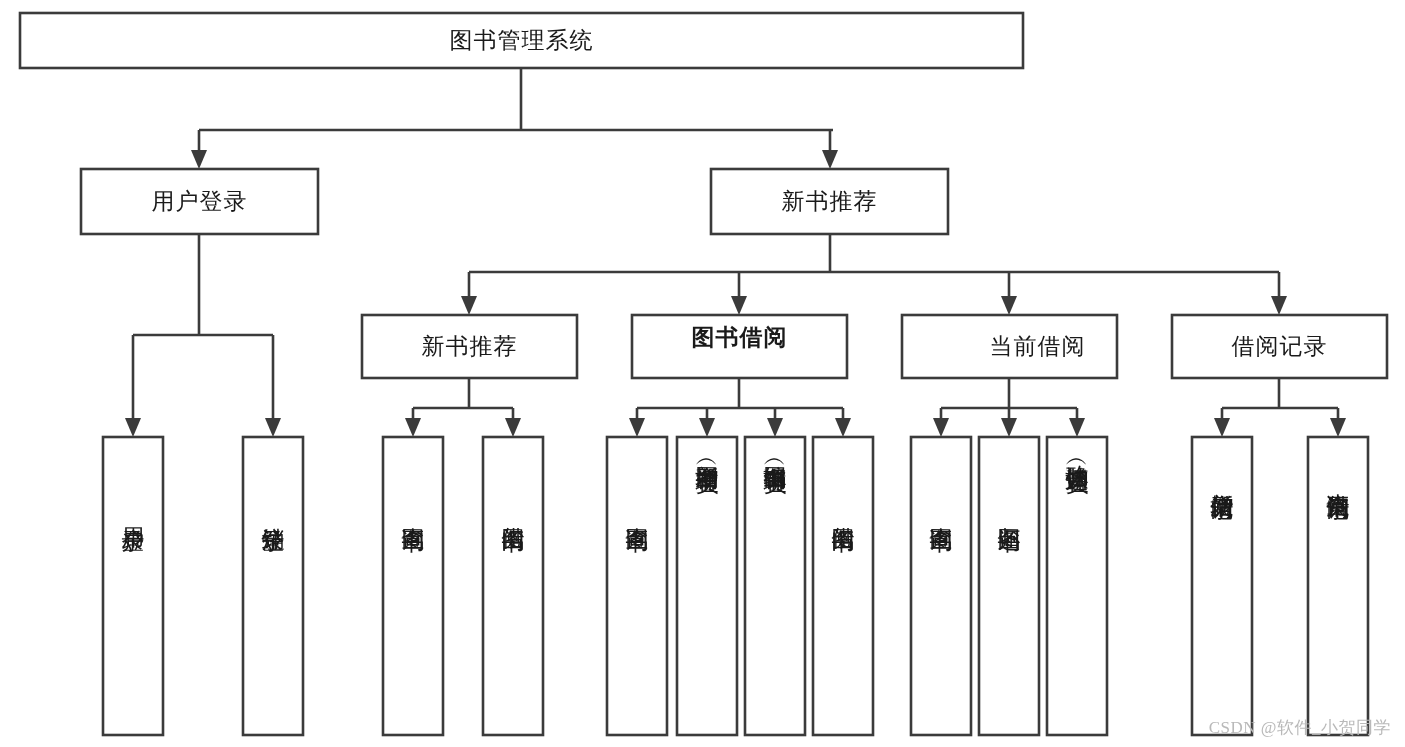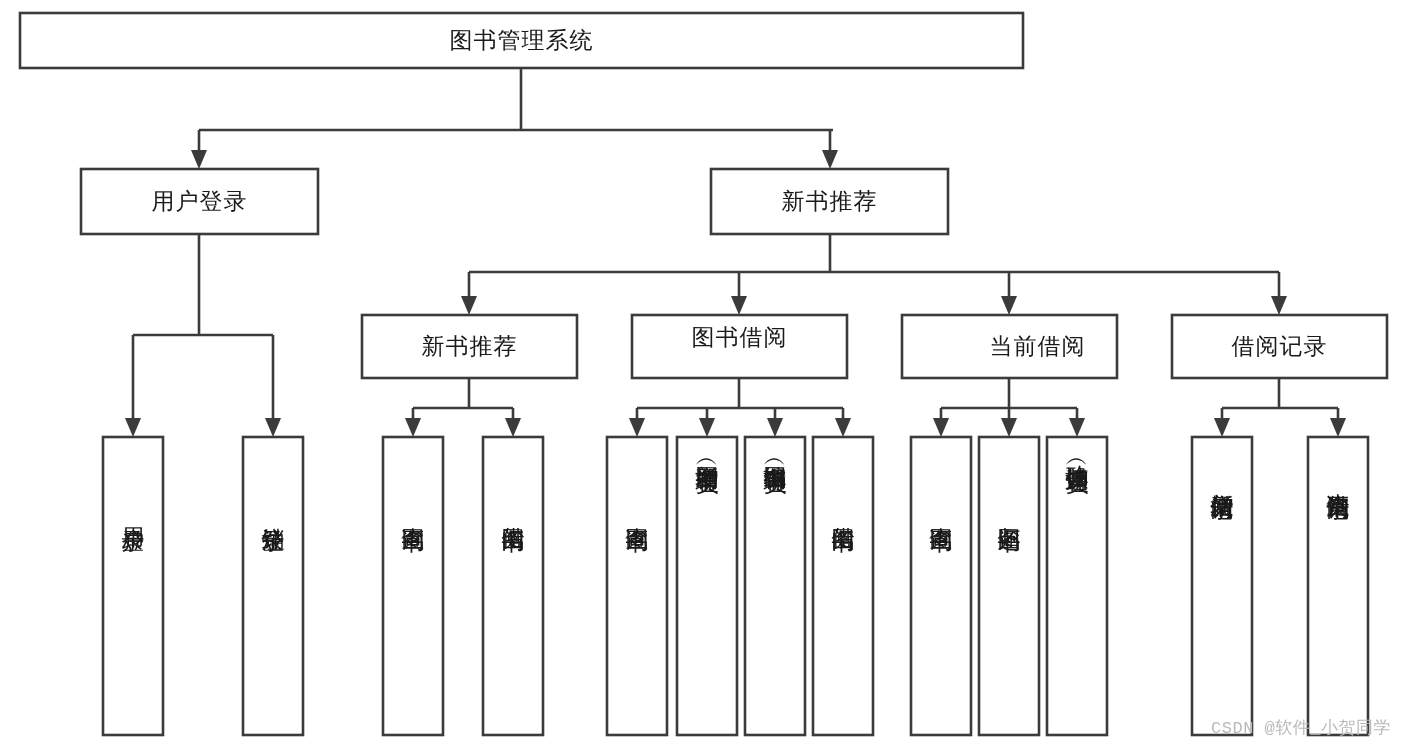--- a/index.html
+++ b/index.html
@@ -68,21 +68,21 @@
     font-family: "Liberation Sans", "DejaVu Sans", sans-serif;
     font-size: 23px;
     color: #1a1a1a;
     letter-spacing: 1px;
     white-space: nowrap;
   }
   #watermark {
     position: absolute;
     right: 14px;
     bottom: 8px;
-    font-family: Liberation Mono, monospace;
+    font-family: Liberation Serif, serif;
     font-size: 17px;
     color: #b9b9b9;
     letter-spacing: 0.5px;
     white-space: nowrap;
     pointer-events: none;
     text-align: center;
   }
 </style>
 </head>
 <body>
@@ -181,21 +181,21 @@
   </div>
 
   <div class="hlabel-wrap" style="left:711px; top:169px; width:237px; height:65px;">
     <span class="hlabel-text">新书推荐</span>
   </div>
 
   <div class="hlabel-wrap" style="left:362px; top:315px; width:215px; height:63px;">
     <span class="hlabel-text">新书推荐</span>
   </div>
 
-  <div class="hlabel-wrap" style="left:632px; top:315px; width:215px; height:45px;">
+  <div class="hlabel-wrap" style="left:632px; top:315px; width:215px; height:45px;font-weight:bold;">
     <span class="hlabel-text">图书借阅</span>
   </div>
 
   <div class="hlabel-wrap" style="left:902px; top:315px; width:215px; height:63px;padding-left:28px;">
     <span class="hlabel-text">当前借阅</span>
   </div>
 
   <div class="hlabel-wrap" style="left:1172px; top:315px; width:215px; height:63px;">
     <span class="hlabel-text">借阅记录</span>
   </div>

